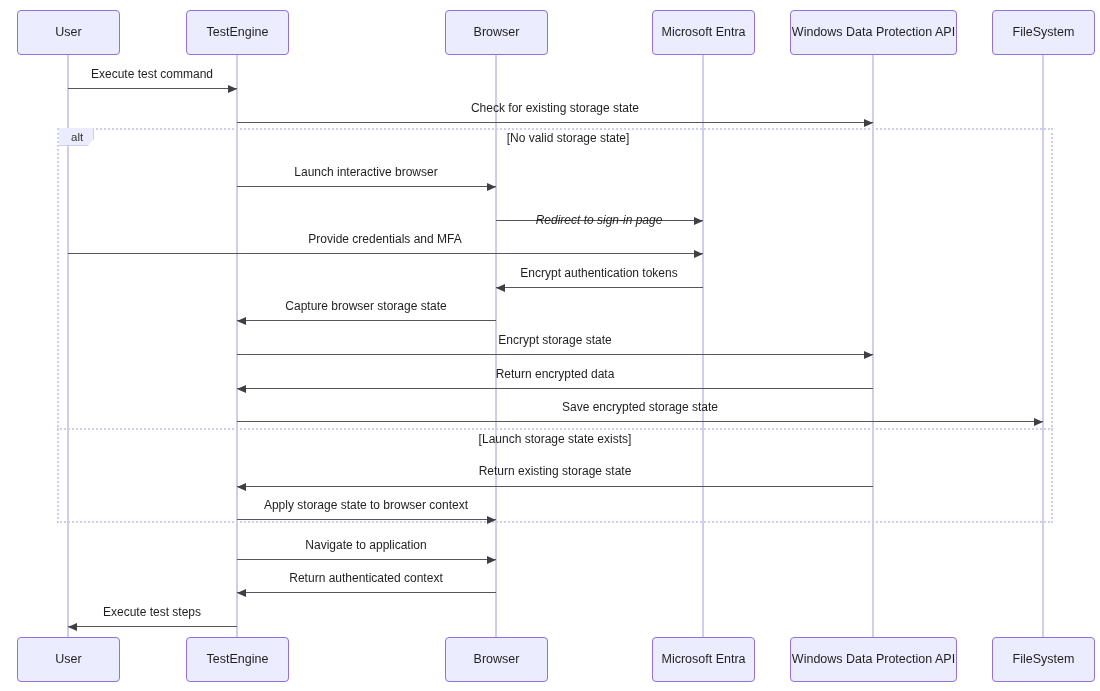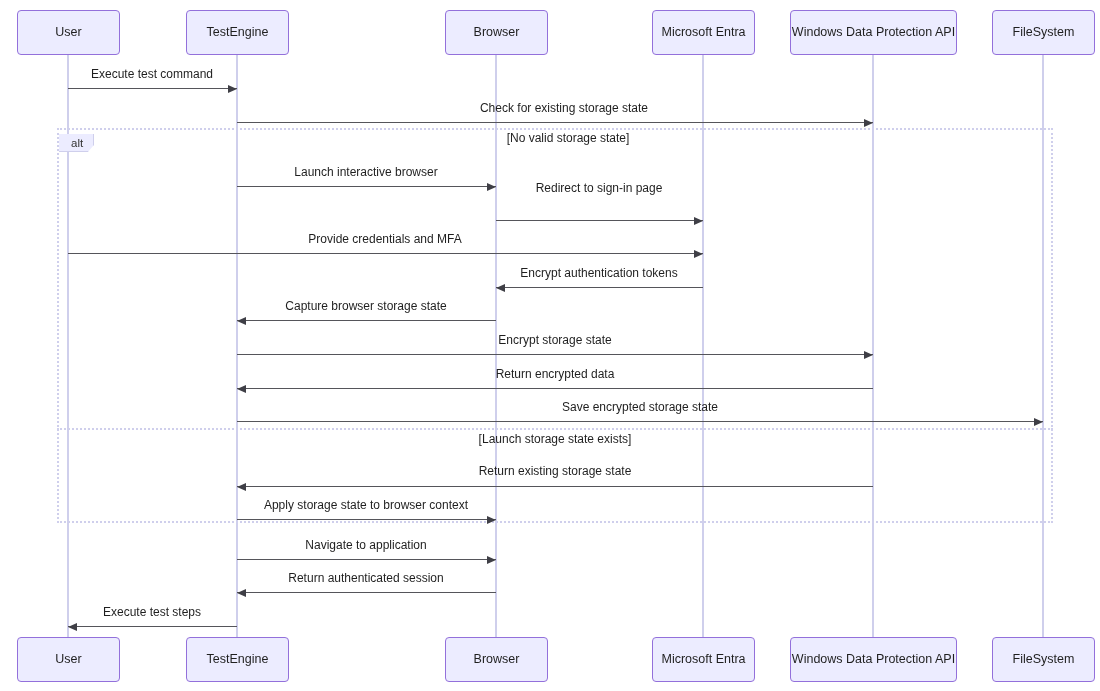--- a/index.html
+++ b/index.html
@@ -102,38 +102,38 @@
   <div id="lifelines-layer">
       <div class="lifeline" style="left: 67px; top: 55px; height: 582px;"></div>
       <div class="lifeline" style="left: 236px; top: 55px; height: 582px;"></div>
       <div class="lifeline" style="left: 495px; top: 55px; height: 582px;"></div>
       <div class="lifeline" style="left: 702px; top: 55px; height: 582px;"></div>
       <div class="lifeline" style="left: 872px; top: 55px; height: 582px;"></div>
       <div class="lifeline" style="left: 1042px; top: 55px; height: 582px;"></div>
     </div>
   <div id="fragment-layer">
       <div class="frag-box" style="left: 57px; top: 128px; width: 996px; height: 395px;"></div>
-      <div class="frag-label" style="left: 59px; top: 134px; padding-left: 12px;">alt</div>
+      <div class="frag-label" style="left: 59px; top: 128px; padding-left: 12px;">alt</div>
       <div class="frag-cond" style="left: 568px; top: 131px;">[No valid storage state]</div>
       <div class="frag-divider" style="left: 57px; top: 428px; width: 996px;"></div>
       <div class="frag-cond" style="left: 555px; top: 432px;">[Launch storage state exists]</div>
     </div>
   <div id="messages-layer">
       <div class="msg-line" style="left: 68px; top: 88px; width: 169px;"></div>
       <div class="msg-head right" style="top: 84.5px; left: 228px;"></div>
       <div class="msg-text" style="left: 152px; top: 67px;">Execute test command</div>
       <div class="msg-line" style="left: 237px; top: 122px; width: 636px;"></div>
       <div class="msg-head right" style="top: 118.5px; left: 864px;"></div>
-      <div class="msg-text" style="left: 555px; top: 101px; margin-left: 9px;">Check for existing storage state</div>
+      <div class="msg-text" style="left: 555px; top: 101px;">Check for existing storage state</div>
       <div class="msg-line" style="left: 237px; top: 186px; width: 259px;"></div>
       <div class="msg-head right" style="top: 182.5px; left: 487px;"></div>
       <div class="msg-text" style="left: 366px; top: 165px;">Launch interactive browser</div>
       <div class="msg-line" style="left: 496px; top: 220px; width: 207px;"></div>
       <div class="msg-head right" style="top: 216.5px; left: 694px;"></div>
-      <div class="msg-text" style="left: 599px; top: 181px;">Redirect to sign-in page</div>
+      <div class="msg-text" style="left: 599px; top: 213px; font-style: italic;">Redirect to sign-in page</div>
       <div class="msg-line" style="left: 68px; top: 253px; width: 635px;"></div>
       <div class="msg-head right" style="top: 249.5px; left: 694px;"></div>
       <div class="msg-text" style="left: 385px; top: 232px;">Provide credentials and MFA</div>
       <div class="msg-line" style="left: 496px; top: 287px; width: 207px;"></div>
       <div class="msg-head left" style="top: 283.5px; left: 496px;"></div>
       <div class="msg-text" style="left: 599px; top: 266px;">Encrypt authentication tokens</div>
       <div class="msg-line" style="left: 237px; top: 320px; width: 259px;"></div>
       <div class="msg-head left" style="top: 316.5px; left: 237px;"></div>
       <div class="msg-text" style="left: 366px; top: 299px;">Capture browser storage state</div>
       <div class="msg-line" style="left: 237px; top: 354px; width: 636px;"></div>
@@ -149,21 +149,21 @@
       <div class="msg-head left" style="top: 482.5px; left: 237px;"></div>
       <div class="msg-text" style="left: 555px; top: 464px;">Return existing storage state</div>
       <div class="msg-line" style="left: 237px; top: 519px; width: 259px;"></div>
       <div class="msg-head right" style="top: 515.5px; left: 487px;"></div>
       <div class="msg-text" style="left: 366px; top: 498px;">Apply storage state to browser context</div>
       <div class="msg-line" style="left: 237px; top: 559px; width: 259px;"></div>
       <div class="msg-head right" style="top: 555.5px; left: 487px;"></div>
       <div class="msg-text" style="left: 366px; top: 538px;">Navigate to application</div>
       <div class="msg-line" style="left: 237px; top: 592px; width: 259px;"></div>
       <div class="msg-head left" style="top: 588.5px; left: 237px;"></div>
-      <div class="msg-text" style="left: 366px; top: 571px;">Return authenticated session</div>
+      <div class="msg-text" style="left: 366px; top: 571px;">Return authenticated context</div>
       <div class="msg-line" style="left: 68px; top: 626px; width: 169px;"></div>
       <div class="msg-head left" style="top: 622.5px; left: 68px;"></div>
       <div class="msg-text" style="left: 152px; top: 605px;">Execute test steps</div>
     </div>
   <div id="actors-top-layer">
       <div class="actor-box" style="left: 17px; top: 10px; width: 103px; height: 45px;">User</div>
       <div class="actor-box" style="left: 186px; top: 10px; width: 103px; height: 45px;">TestEngine</div>
       <div class="actor-box" style="left: 445px; top: 10px; width: 103px; height: 45px;">Browser</div>
       <div class="actor-box" style="left: 652px; top: 10px; width: 103px; height: 45px;">Microsoft Entra</div>
       <div class="actor-box" style="left: 790px; top: 10px; width: 167px; height: 45px;">Windows Data Protection API</div>

